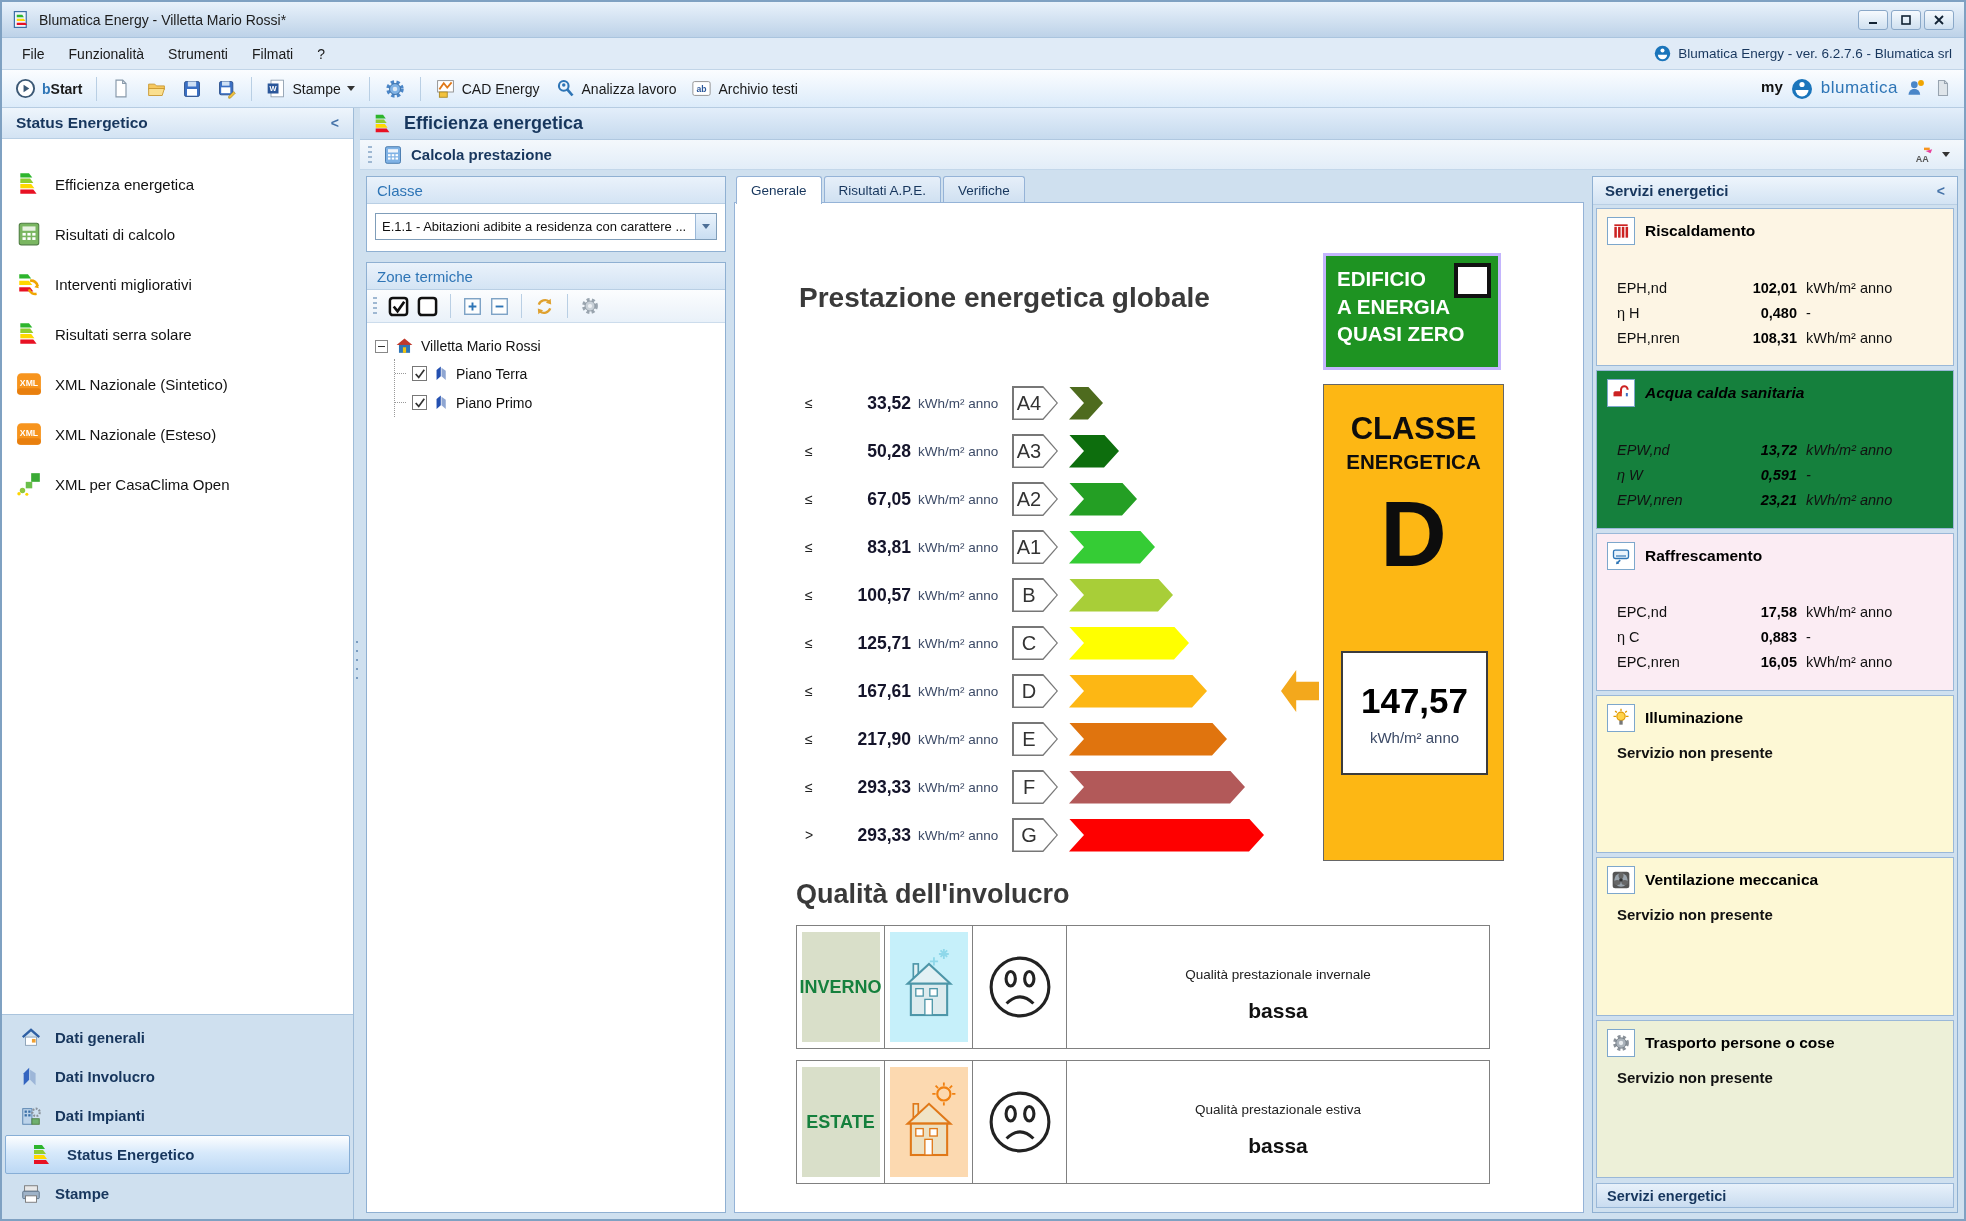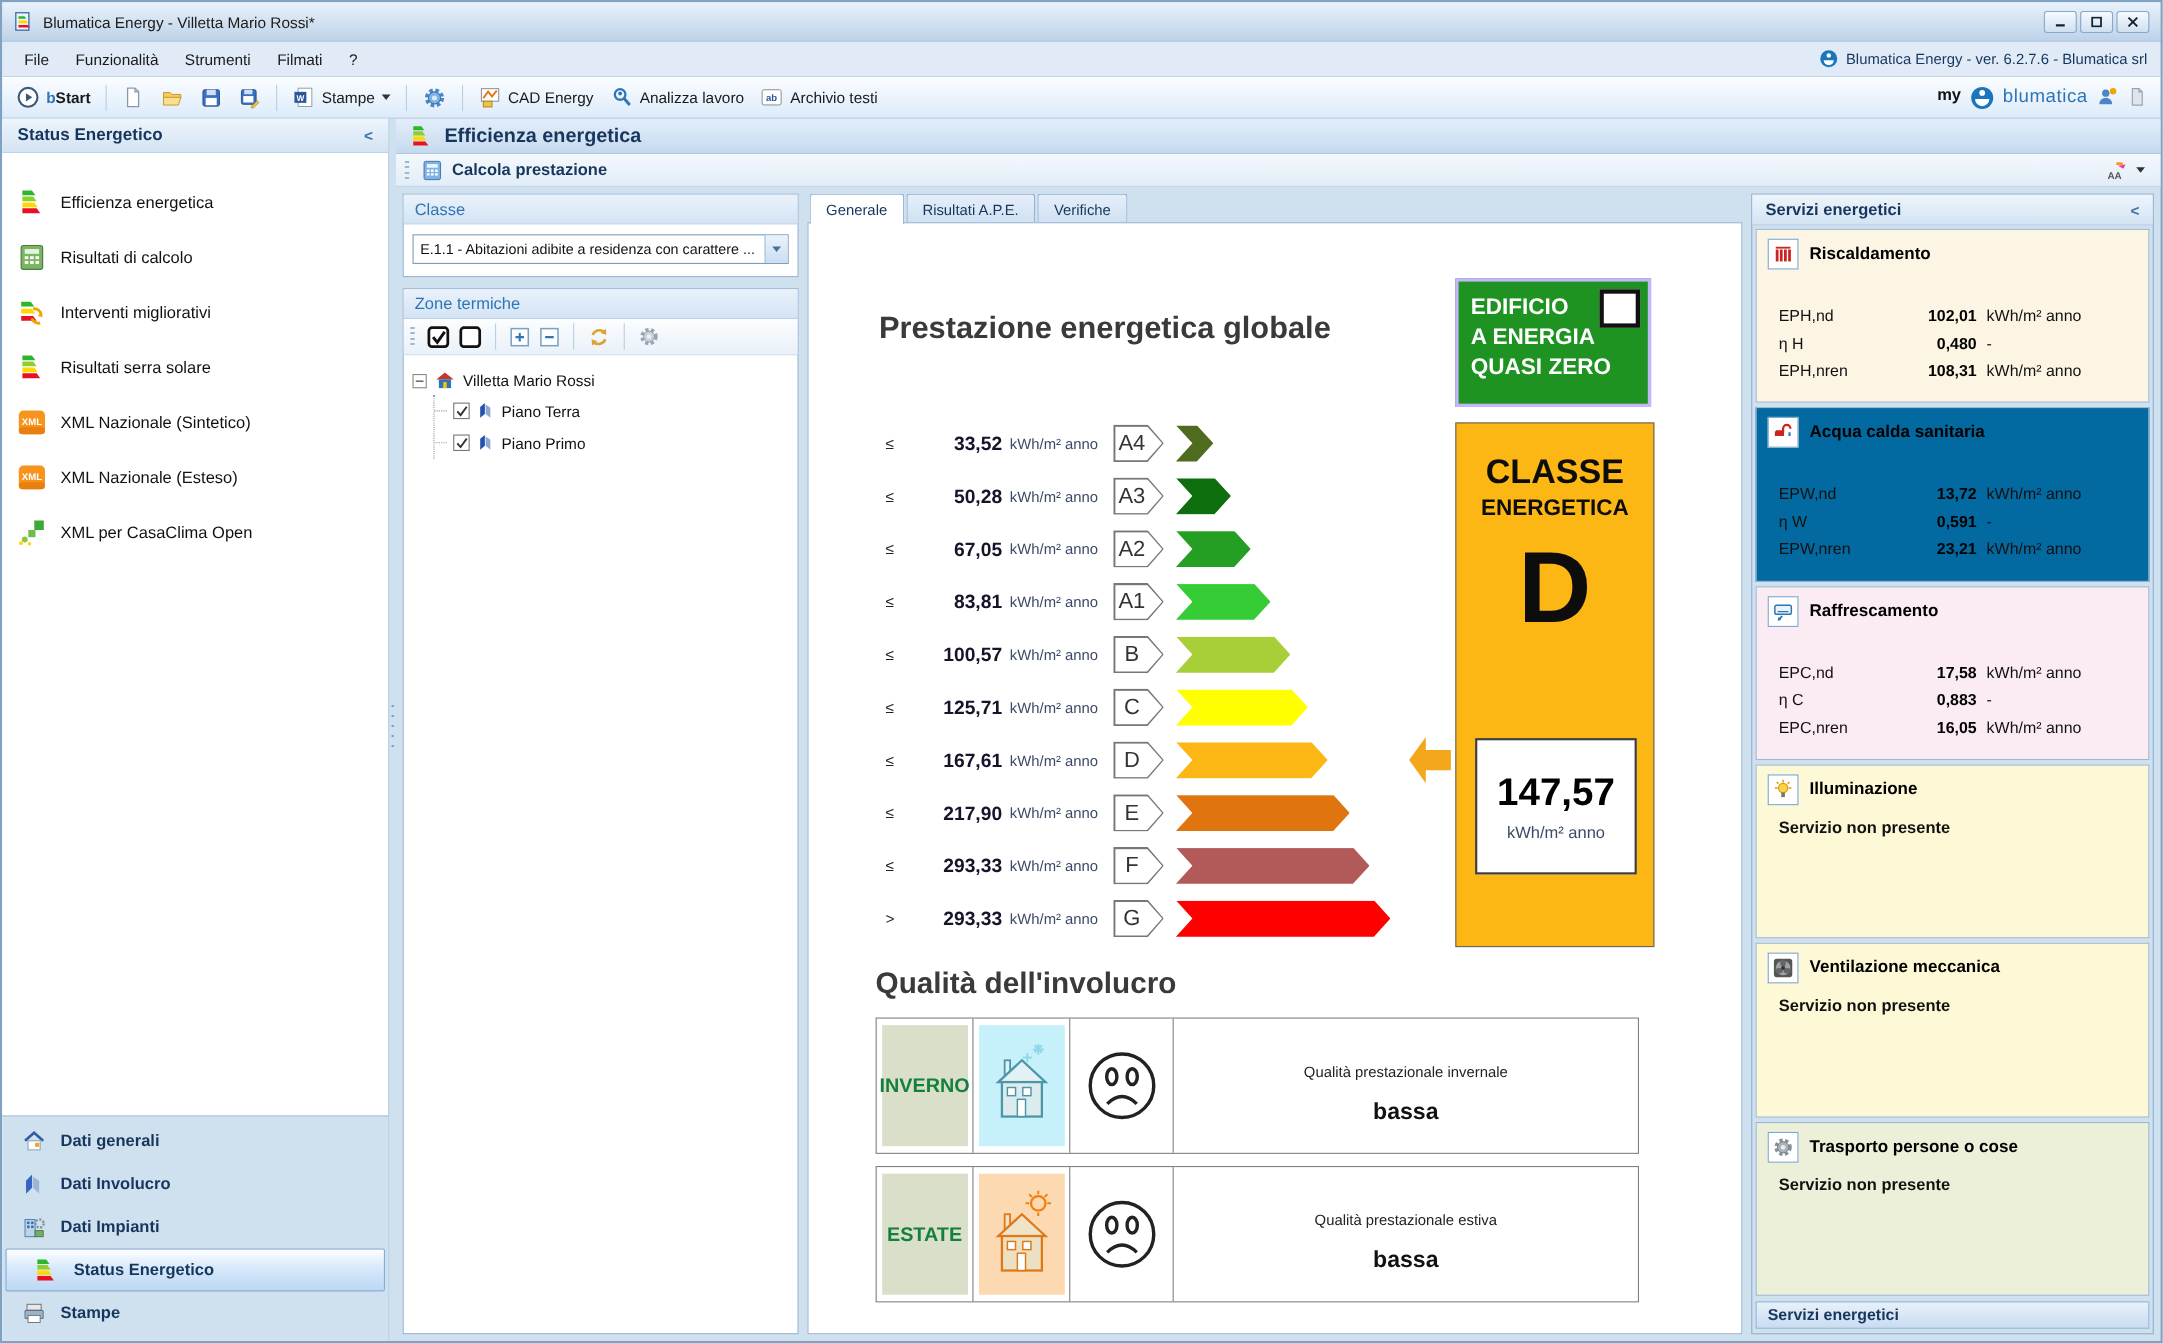--- a/index.html
+++ b/index.html
@@ -81,21 +81,21 @@
 .val { width:84px; text-align:right; font-weight:bold; font-size:17.5px; color:#14142a; }
 .unitx { width:94px; margin-left:7px; font-size:13.5px; color:#3c4a66; }
 .pent { width:46px; height:34px; background:#777; clip-path:polygon(0 0,68% 0,100% 50%,68% 100%,0 100%); position:relative; flex:none; }
 .pent-in { position:absolute; inset:1.5px; background:#fff; clip-path:polygon(0 0,68% 0,100% 50%,68% 100%,0 100%); display:flex; align-items:center; justify-content:center; padding-right:12px; font-size:20px; color:#333; }
 .arrow { height:33px; margin-left:11px; clip-path:polygon(0 0,calc(100% - 15px) 0,100% 50%,calc(100% - 15px) 100%,0 100%,15px 50%); filter:drop-shadow(1px 1px 0.5px rgba(110,110,110,0.55)); flex:none; }
 .cur-arrow { position:absolute; left:546px; top:467px; width:38px; height:42px; background:#f3a81c; clip-path:polygon(0 50%,40% 0,40% 28%,100% 28%,100% 72%,40% 72%,40% 100%); filter:drop-shadow(1px 1px 0 #b97f08); }
 .classe-big { position:absolute; left:588px; top:181px; width:181px; height:477px; border:1px solid #666; text-align:center; }
 .cb-t1 { margin-top:26px; font-size:31px; font-weight:bold; color:#0d0d0d; }
 .cb-t2 { font-size:20.5px; font-weight:bold; color:#0d0d0d; margin-top:3px; }
 .cb-letter { font-size:92px; font-weight:bold; color:#0d0d0d; margin-top:14px; line-height:1; }
-.cb-value-box { position:absolute; left:17px; top:286px; width:147px; height:124px; background:#fff; border:2px solid #3c3c3c; display:flex; flex-direction:column; align-items:center; justify-content:center; }
+.cb-value-box { position:absolute; left:17px; top:266px; width:147px; height:124px; background:#fff; border:2px solid #3c3c3c; display:flex; flex-direction:column; align-items:center; justify-content:center; }
 .cb-value { font-size:35px; font-weight:bold; color:#000; }
 .cb-unit { font-size:15px; color:#3c4a66; margin-top:8px; }
 .quality-title { position:absolute; left:61px; top:676px; font-size:27px; font-weight:bold; color:#3a3a3a; }
 .q-table { position:absolute; left:61px; width:694px; height:124px; border:1px solid #808080; display:flex; background:#fff; }
 .q-t1 { top:722px; } .q-t2 { top:857px; }
 .q-cell { border-right:1px solid #808080; display:flex; align-items:center; justify-content:center; }
 .q-season { width:88px; } .q-season i { font-style:normal; display:flex; align-items:center; justify-content:center; width:78px; height:110px; background:#d9dfc9; font-weight:bold; font-size:18px; color:#15803d; }
 .q-house { width:88px; } .q-house .hbox { width:78px; height:110px; display:flex; align-items:center; justify-content:center; }
 .q-face { width:94px; }
 .q-text { flex:1; display:flex; flex-direction:column; align-items:center; padding-top:15px; border-right:none; }
@@ -801,21 +801,21 @@
                     <span class="sv-val">0,480</span>
                     <span class="sv-unit">-</span>
                   </div>
                 <div class="sv-row">
                     <span class="sv-label">EPH,nren</span>
                     <span class="sv-val">108,31</span>
                     <span class="sv-unit">kWh/m² anno</span>
                   </div>
               </div>
             </div>
-            <div class="sv-card" style="background: #0369a1;">
+            <div class="sv-card" style="background: #15803d; font-style: italic;">
               <span class="sv-icon-box">
                   <svg width="20" height="20" viewBox="0 0 24 24">
                     <path d="M4 11h8V8a4 4 0 0 1 8 0" fill="none" stroke="#cc2222" stroke-width="2.4"></path>
                     <rect x="3" y="11" width="10" height="5" fill="#cc2222"></rect>
                     <path d="M19 12v4" stroke="#3a6fc4" stroke-width="2.4"></path>
                   </svg>
                 </span>
               <span class="sv-title">Acqua calda sanitaria</span>
               <div class="sv-rows">
                 <div class="sv-row">

